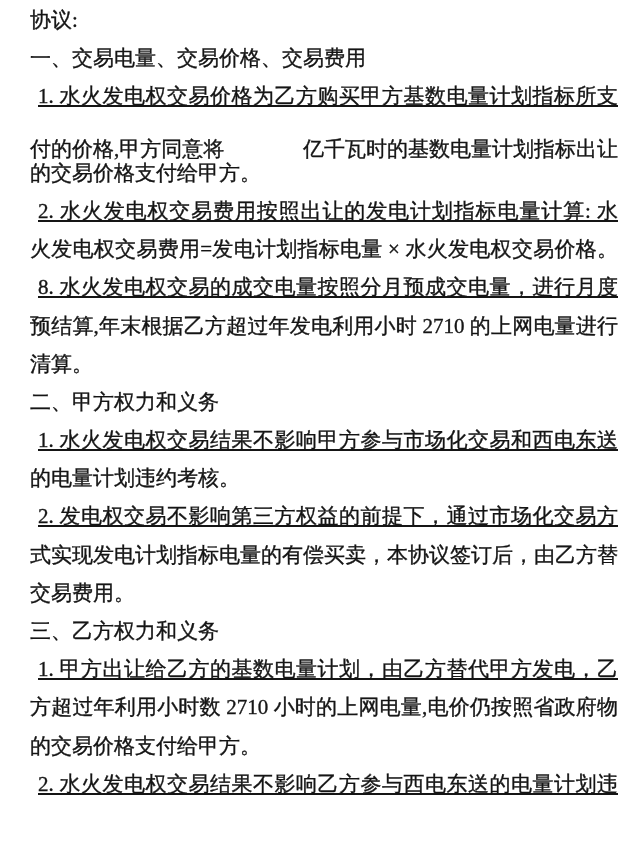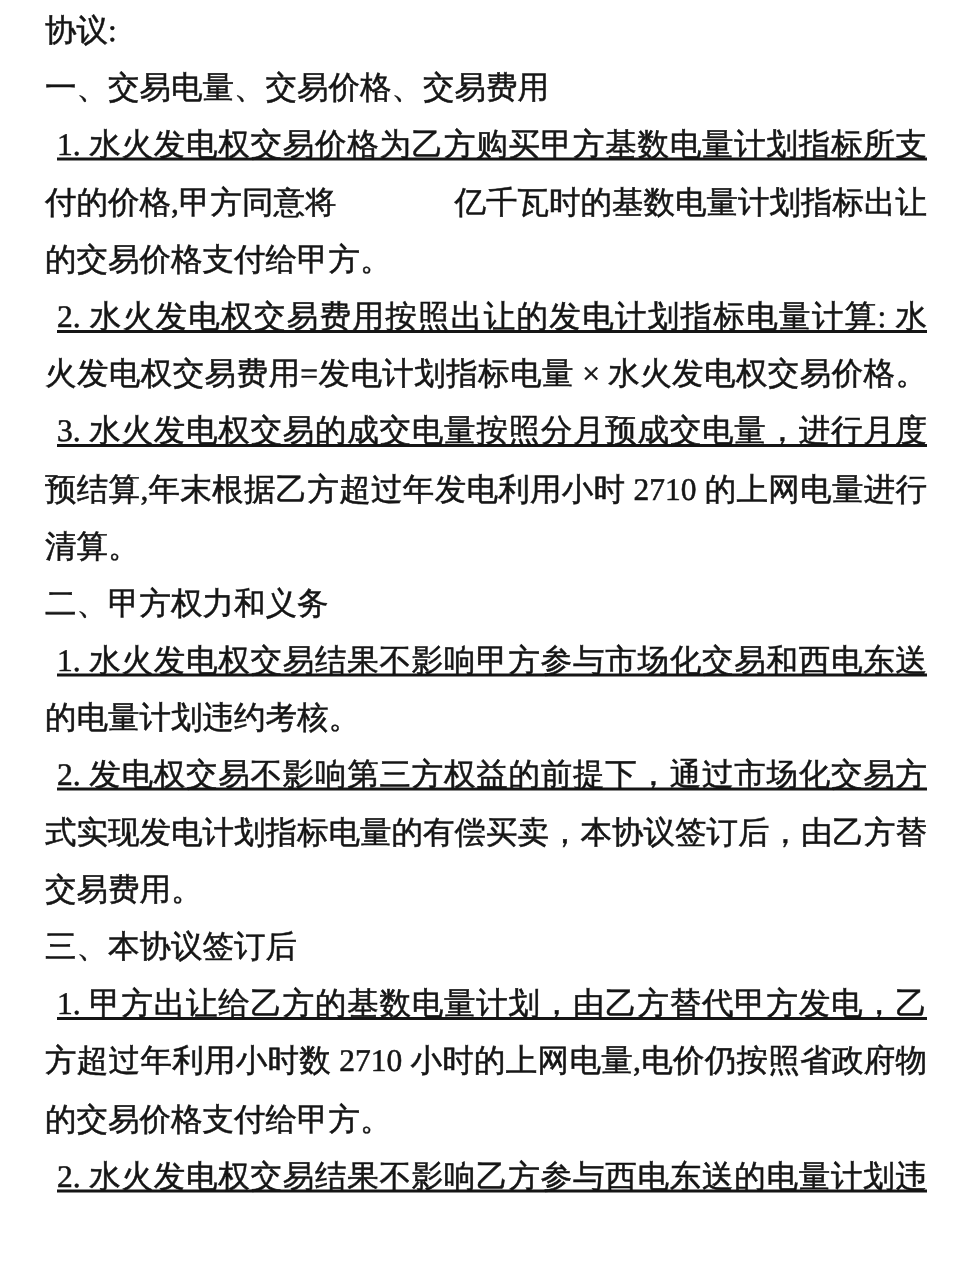--- a/index.html
+++ b/index.html
@@ -33,21 +33,21 @@
   .indent { padding-left: 8px; text-decoration: underline; }
   .just {
     text-align: justify;
     text-align-last: justify;
   }
   .flexline {
     display: flex;
     justify-content: space-between;
     align-items: baseline;
   }
-  .flexline .seg { white-space: nowrap; }
+  .flexline .seg { white-space: nowrap; margin-top: 14px; }
   .blank {
     flex: 1 1 auto;
     min-width: 40px;
   }
 </style>
 </head>
 <body>
 
 <div class="page">
   <div class="doc">
@@ -63,34 +63,34 @@
       <span class="blank"></span>
       <span class="seg">亿千瓦时的基数电量计划指标出让</span>
     </div>
 
 
     <div class="line">的交易价格支付给甲方。</div>
 
     <div class="line indent just">2. 水火发电权交易费用按照出让的发电计划指标电量计算: 水</div>
     <div class="line just">火发电权交易费用=发电计划指标电量 × 水火发电权交易价格。</div>
 
-    <div class="line indent just">3. 水火发电权交易的成交电量按照分月预成交电量，进行月度</div>
+    <div class="line indent just">8. 水火发电权交易的成交电量按照分月预成交电量，进行月度</div>
     <div class="line just">预结算,年末根据乙方超过年发电利用小时 2710 的上网电量进行</div>
     <div class="line">清算。</div>
 
     <div class="line">二、甲方权力和义务</div>
 
     <div class="line indent just">1. 水火发电权交易结果不影响甲方参与市场化交易和西电东送</div>
     <div class="line">的电量计划违约考核。</div>
 
     <div class="line indent just">2. 发电权交易不影响第三方权益的前提下，通过市场化交易方</div>
     <div class="line just">式实现发电计划指标电量的有偿买卖，本协议签订后，由乙方替</div>
     <div class="line">交易费用。</div>
 
-    <div class="line">三、本协议签订后</div>
+    <div class="line">三、乙方权力和义务</div>
 
     <div class="line indent just">1. 甲方出让给乙方的基数电量计划，由乙方替代甲方发电，乙</div>
     <div class="line just">方超过年利用小时数 2710 小时的上网电量,电价仍按照省政府物</div>
     <div class="line">的交易价格支付给甲方。</div>
 
     <div class="line indent just">2. 水火发电权交易结果不影响乙方参与西电东送的电量计划违</div>
 
   </div>
 </div>
 

